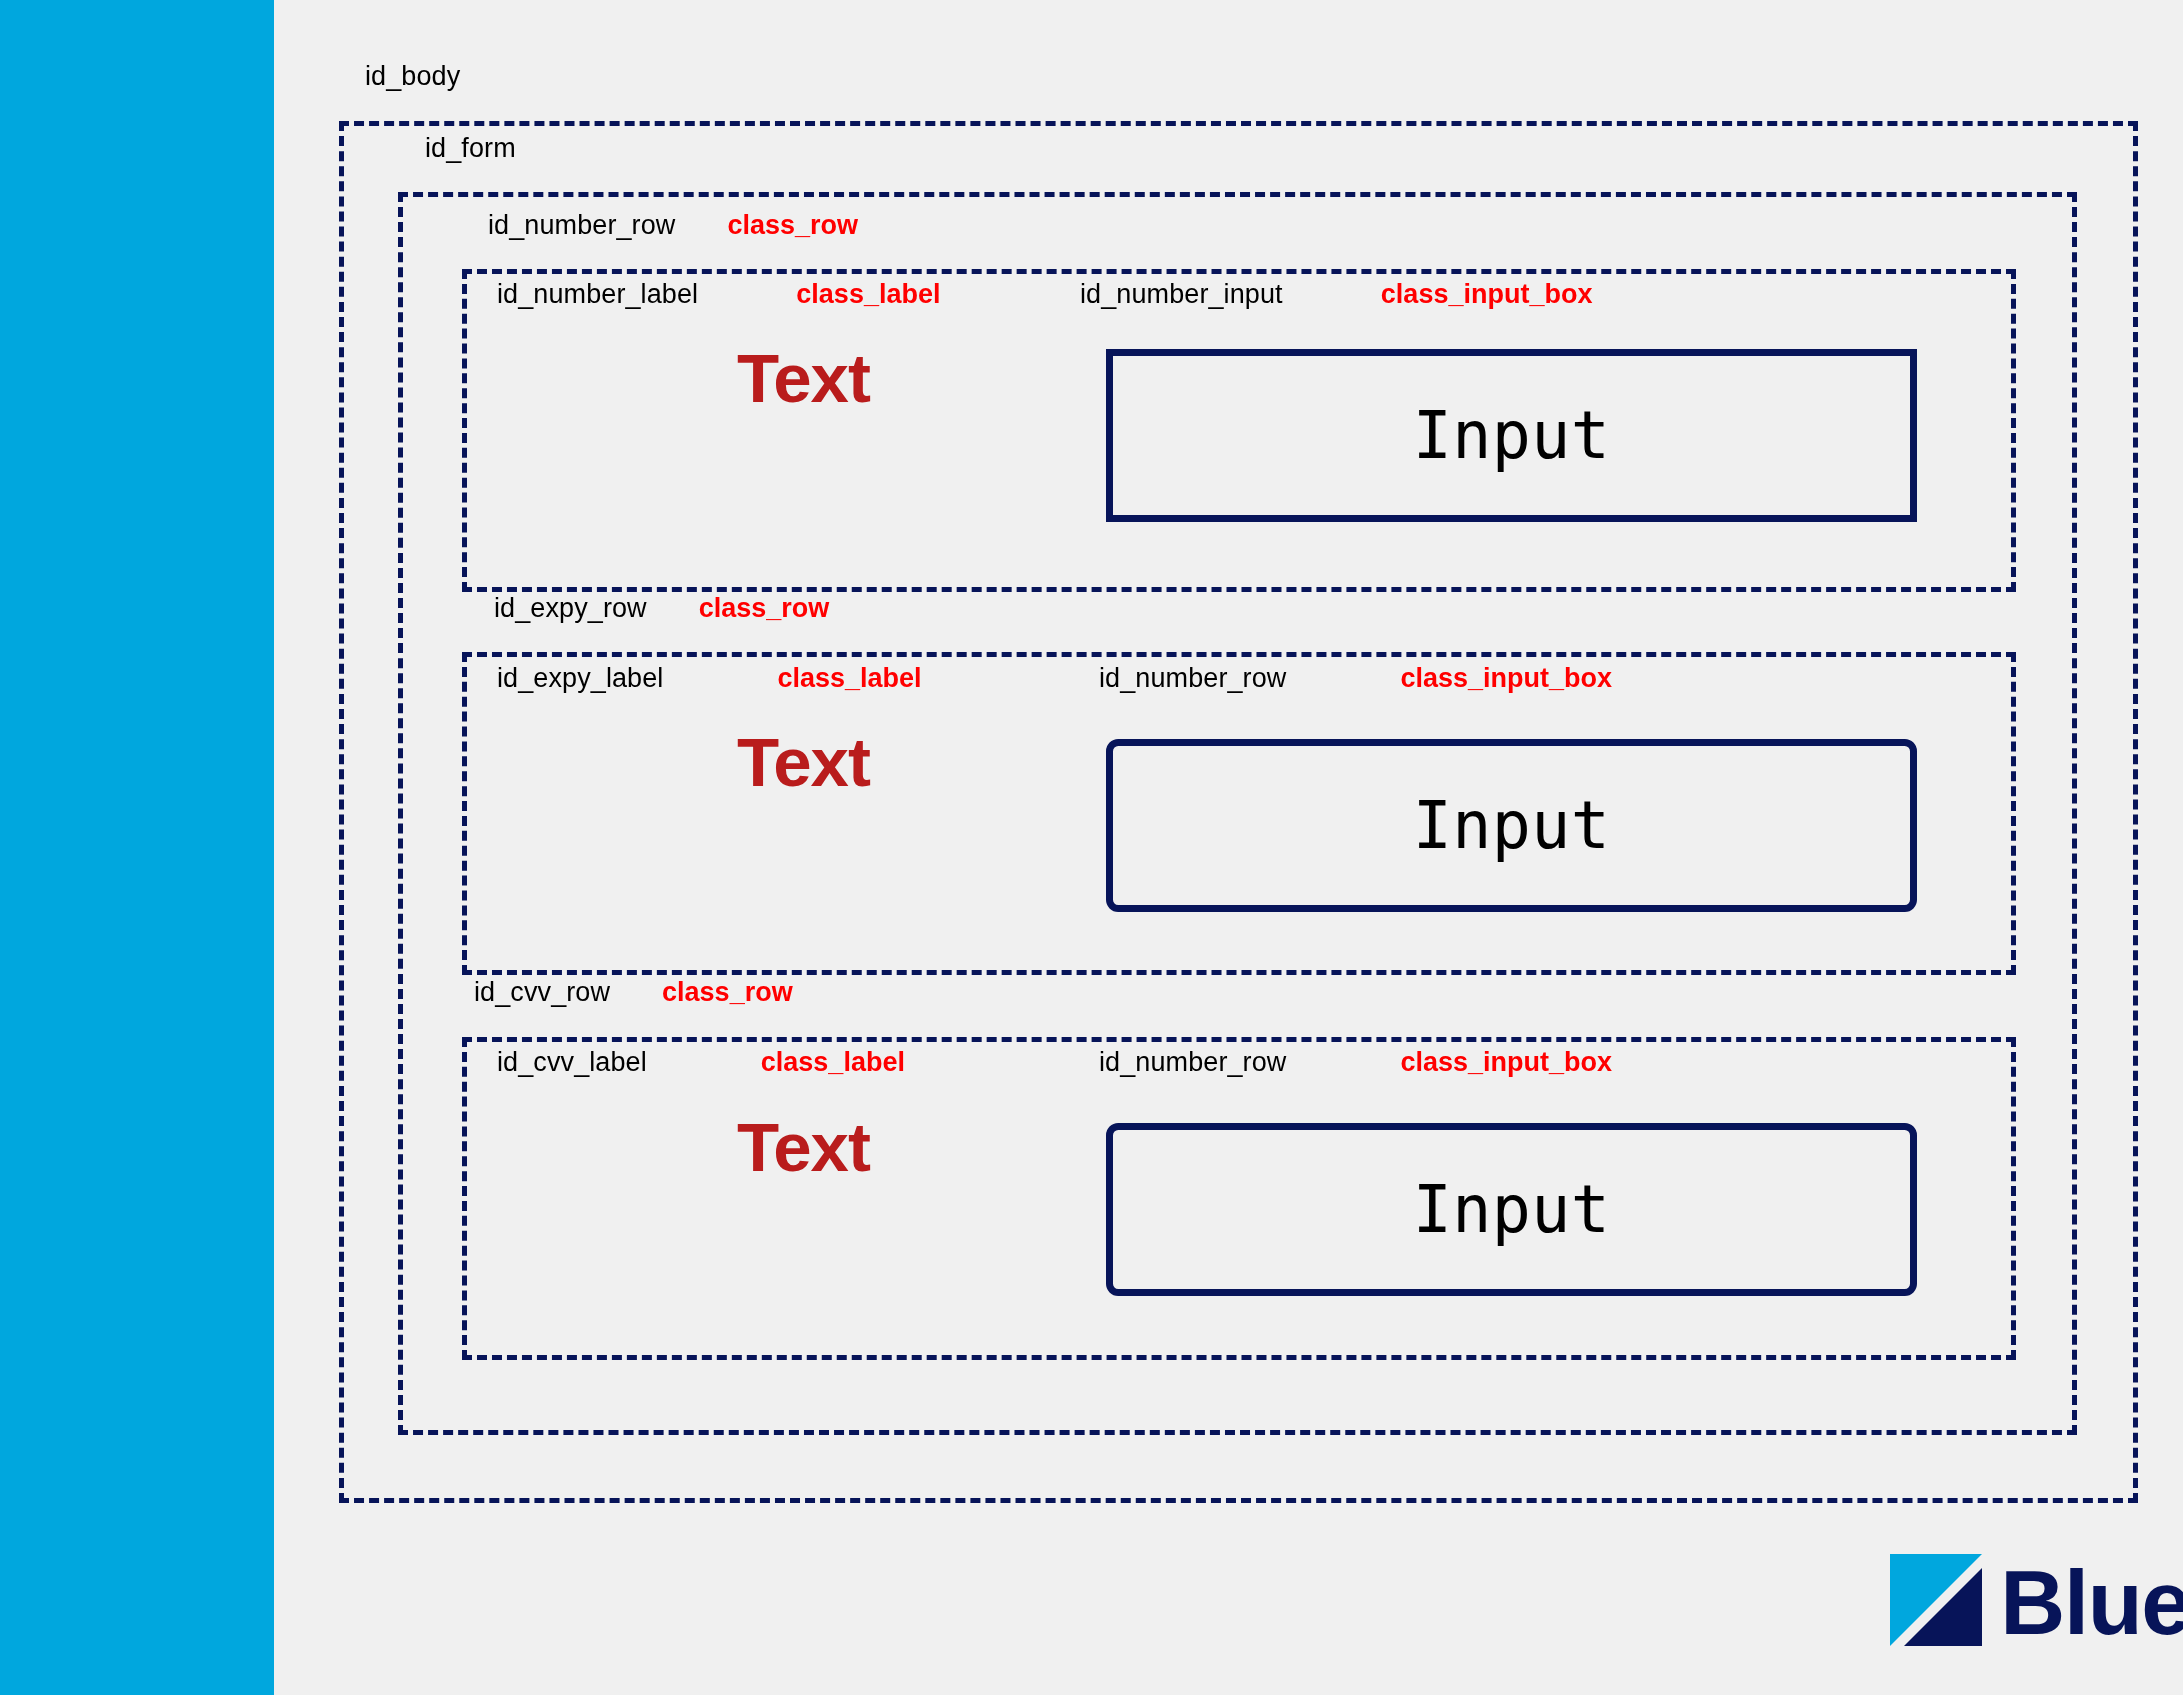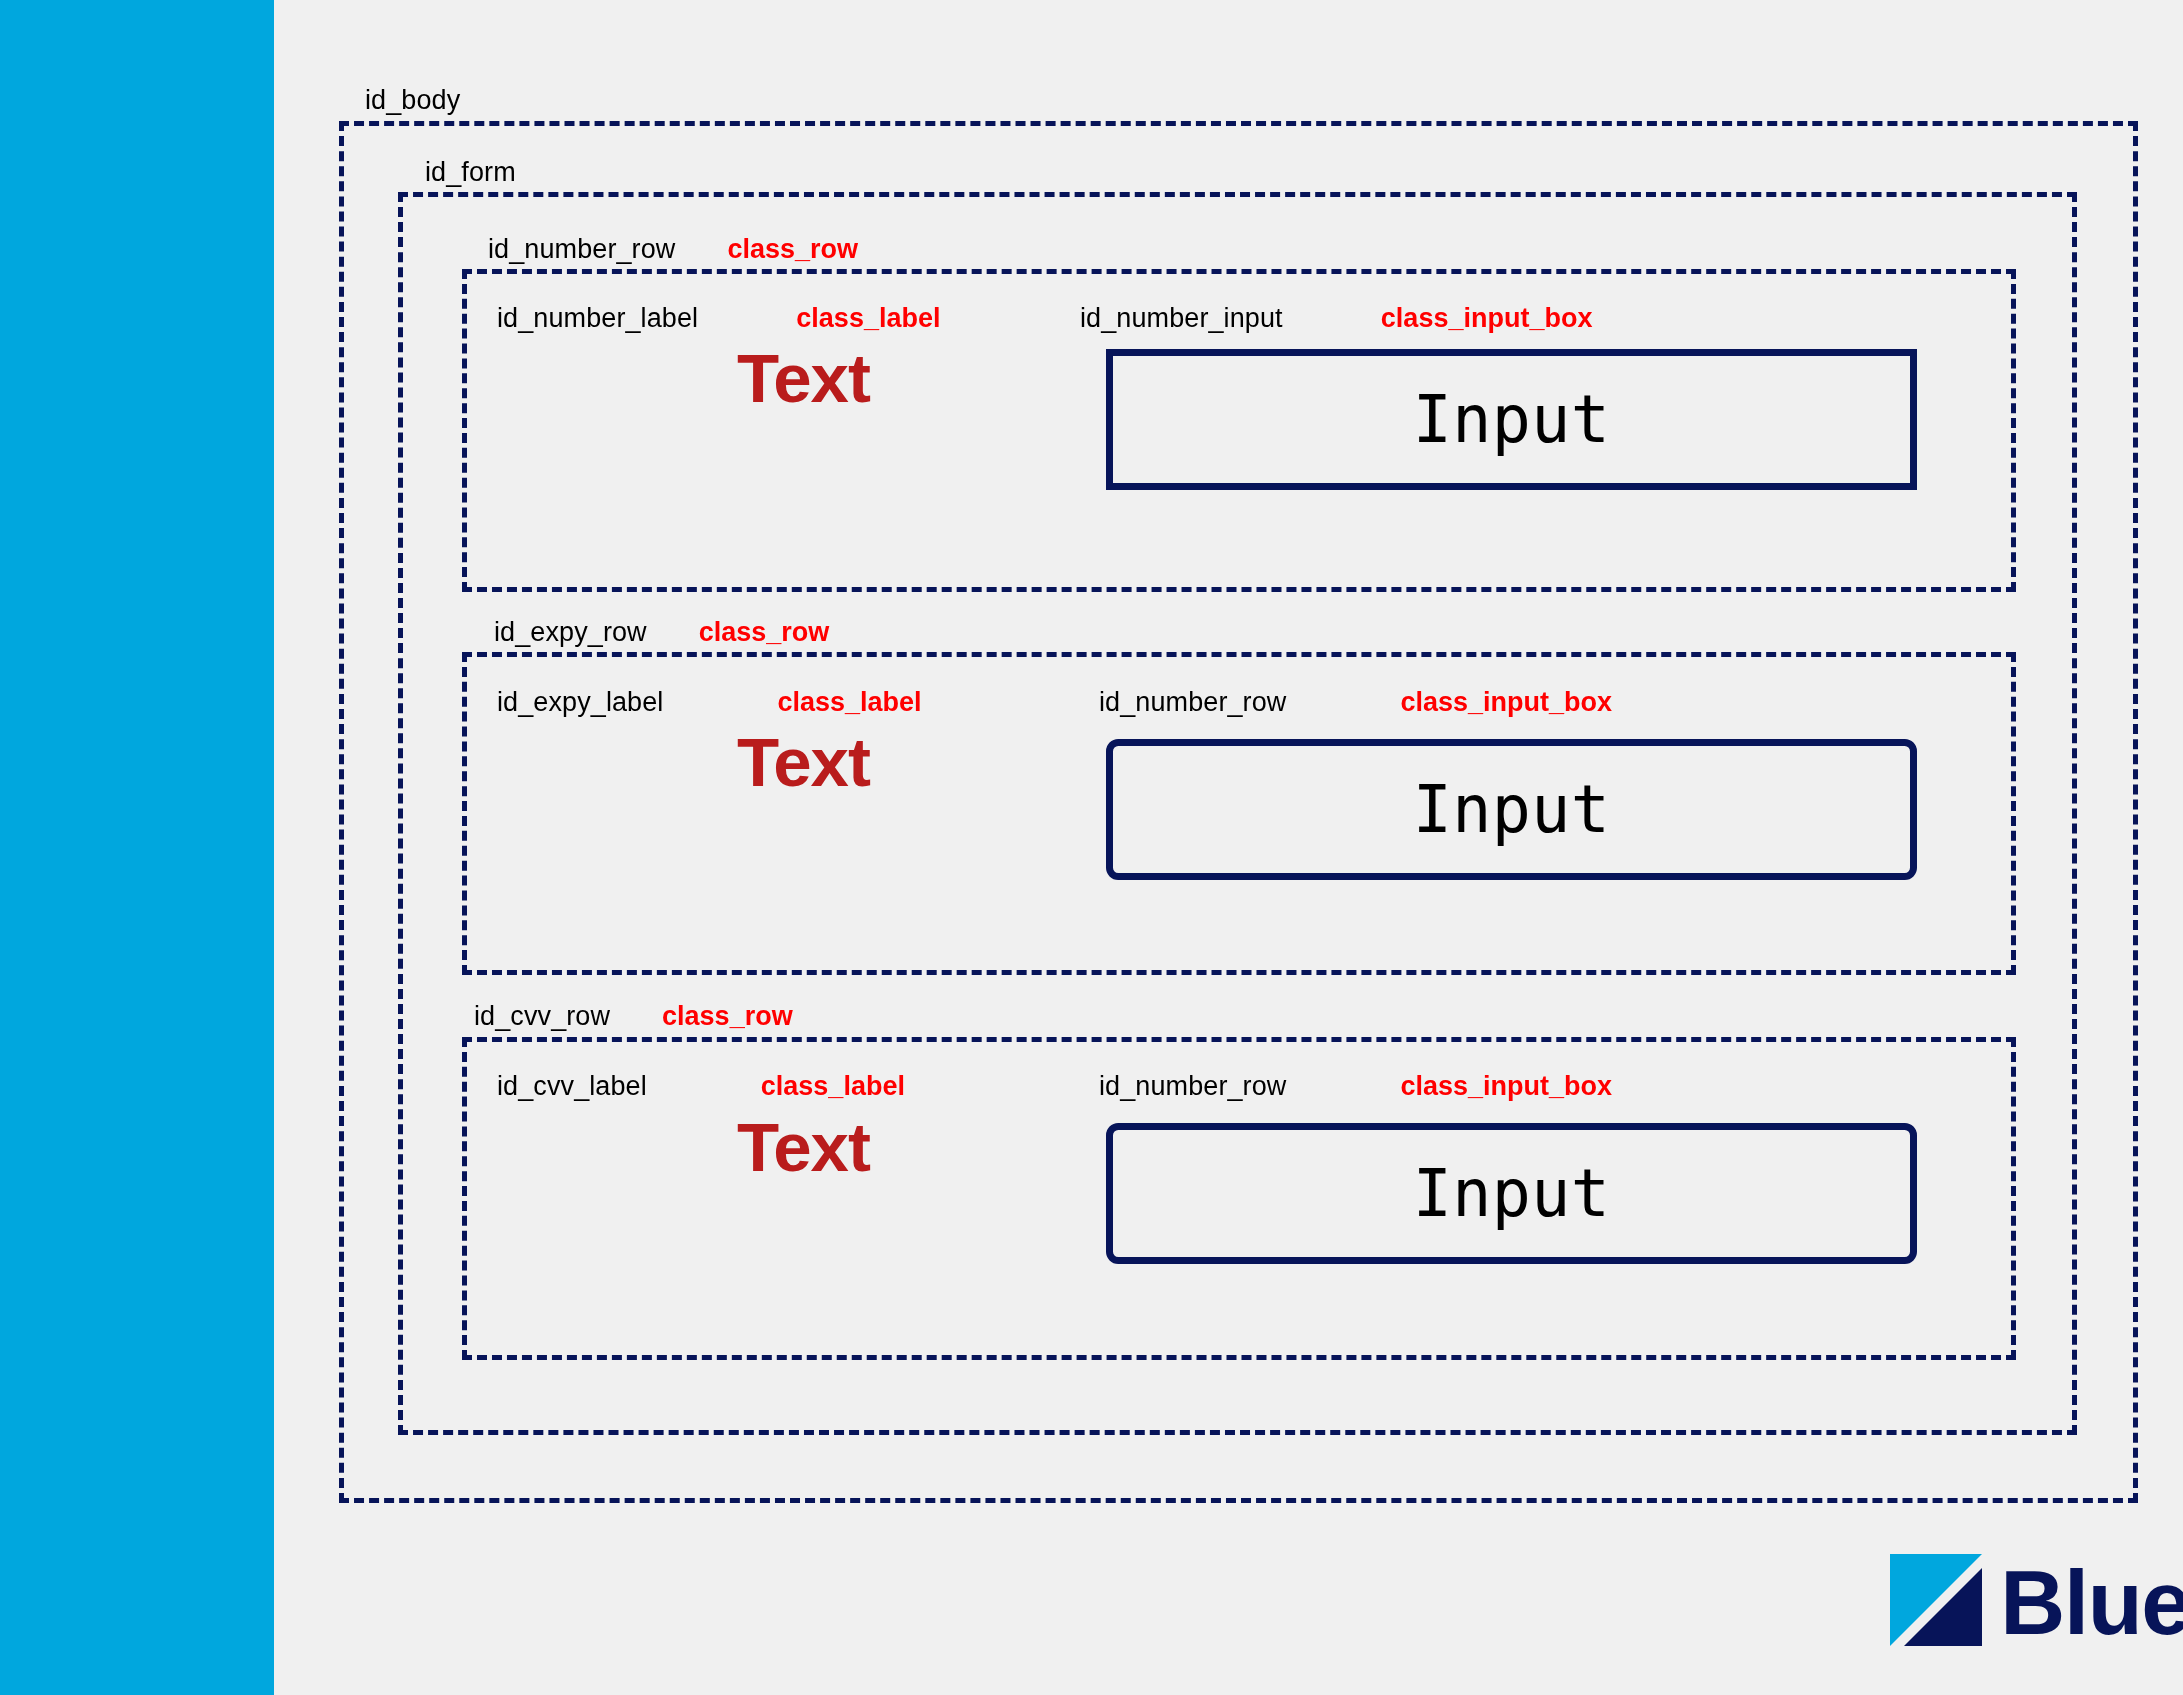--- a/index.html
+++ b/index.html
@@ -47,21 +47,20 @@
     white-space: nowrap;
     display: flex;
     align-items: baseline;
   }
   .cap-id {
     color: #000000;
     font-size: 27px;
     font-weight: 400;
     font-family: "Liberation Sans", sans-serif;
     letter-spacing: 0.1px;
-    margin-top: 24px;
   }
   .cap-class {
     color: #FF0000;
     font-size: 27px;
     font-weight: 700;
     font-family: Liberation Sans, sans-serif;
   }
 
   
   #id-body-box {
@@ -125,21 +124,21 @@
 
   
   .input-box {
     position: absolute;
     border: 7.4px solid #071459;
     background: transparent;
     display: flex;
     align-items: center;
     justify-content: center;
     width: 811px;
-    height: 141px;
+    height: 173px;
   }
   .input-box .input-text {
     font-family: "DejaVu Sans Mono", monospace;
     font-size: 65px;
     color: #000000;
     letter-spacing: 0.4px;
     line-height: 1;
   }
   #input-number { left: 832px; top: 349px;  border-radius: 0; }
   #input-expy   { left: 832px; top: 739px; border-radius: 12.2px; }

